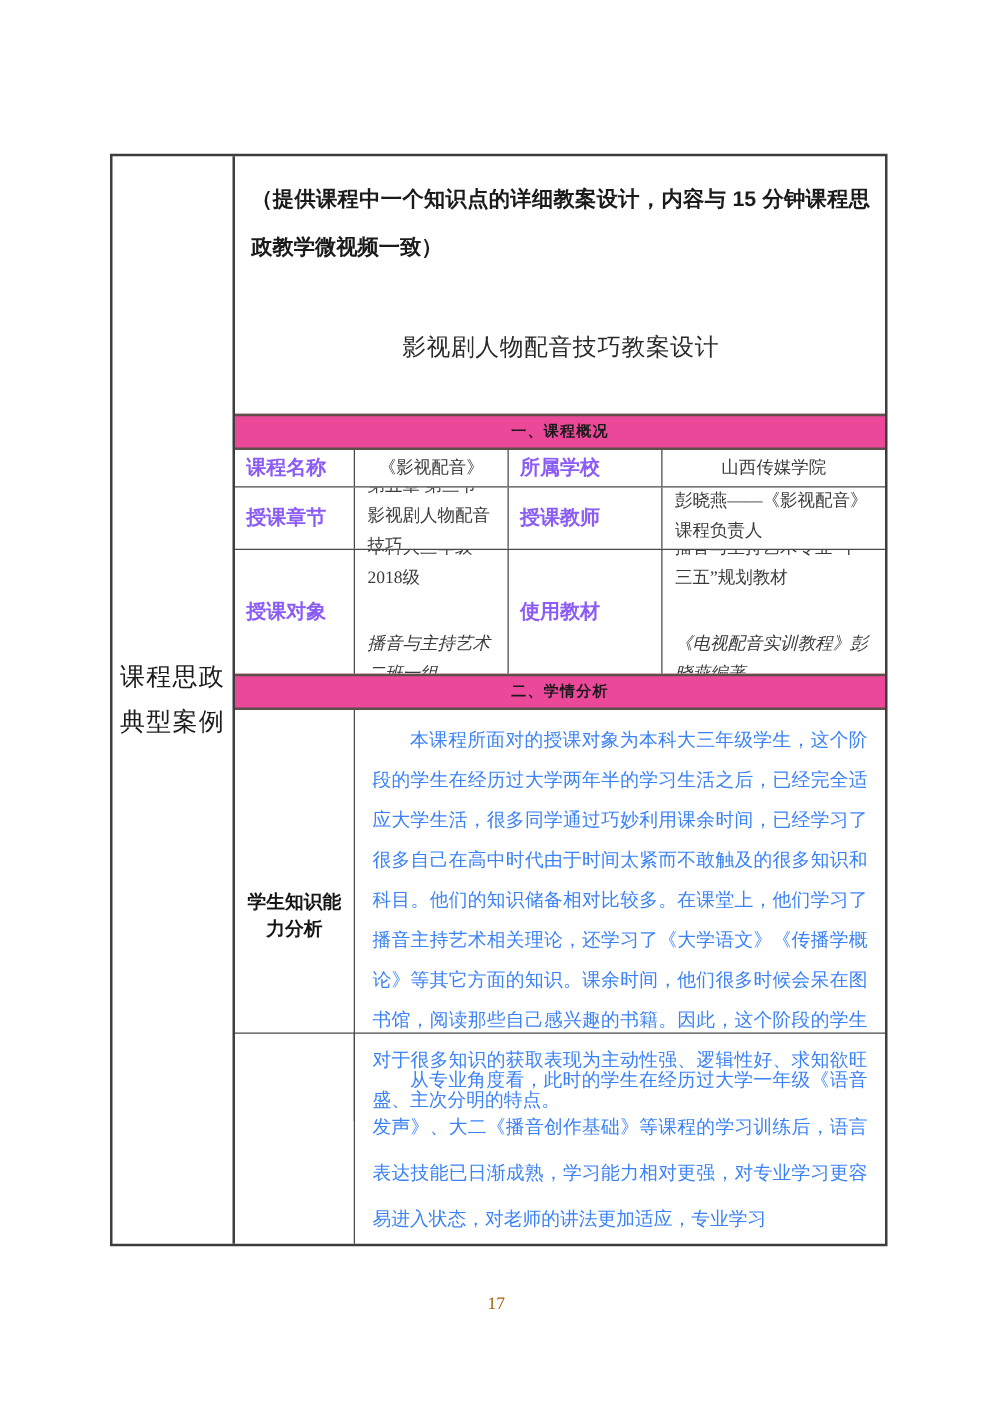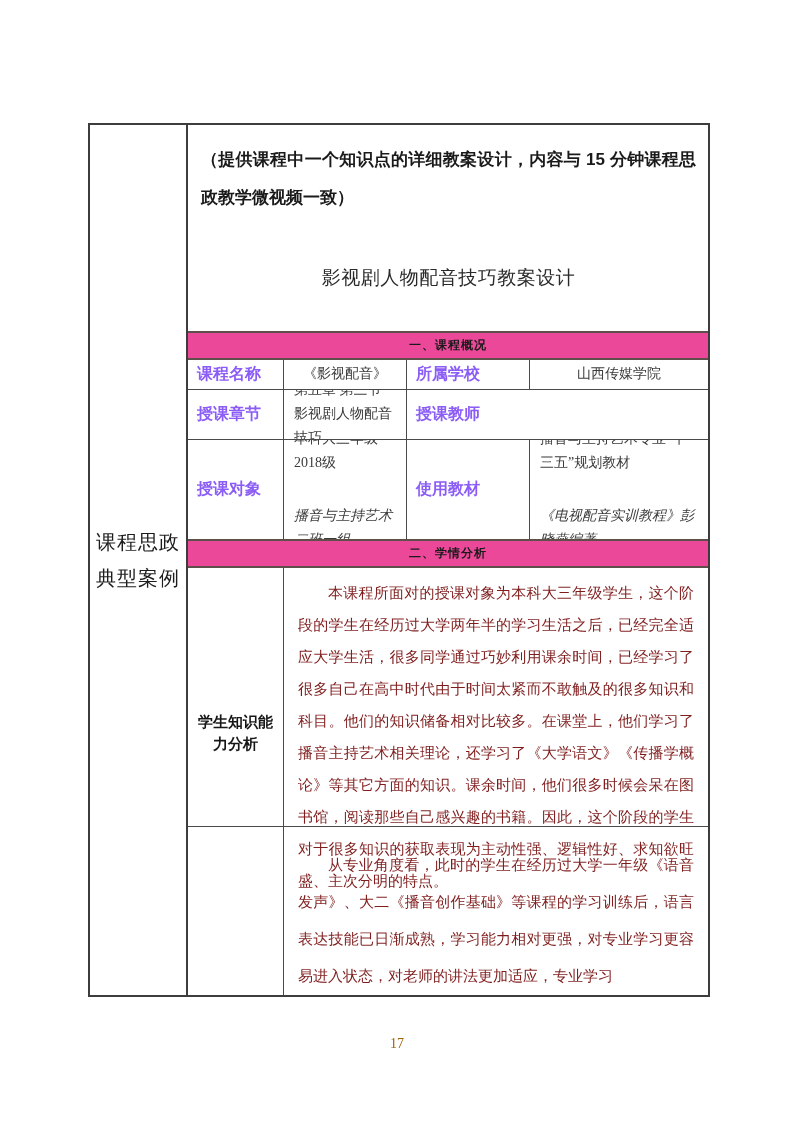--- a/index.html
+++ b/index.html
@@ -125,21 +125,21 @@
     color: #161616;
   }
   .an-text {
     border-left: 1.5px solid #4a4a4a;
     padding: 9px 14px 0 14px;
     font-family: "Liberation Serif", "DejaVu Serif", serif;
     font-size: 15px;
     line-height: 32px;
     text-align: justify;
     text-indent: 2em;
-    color: #7f1d1d;
+    color: #3b82f6;
   }
   .row-5 .an-text { padding-top: 20px; line-height: 37px; }
   .page-number {
     position: absolute;
     left: 0;
     right: 0;
     top: 1036px;
     text-align: center;
     font-family: "Liberation Serif", "DejaVu Serif", serif;
     font-size: 14px;
@@ -174,20 +174,23 @@
         <div class="cell value-center">山西传媒学院</div>
       </div>
 
       <div class="ov-row row-2">
         <div class="cell label-cell">授课章节</div>
         <div class="cell value-left">
           <div class="vline">第五章 第三节</div>
           <div class="vline">影视剧人物配音技巧</div>
         </div>
         <div class="cell label-cell">授课教师</div>
+        <div class="cell value-left">
+          <div class="vline">彭晓燕——《影视配音》课程负责人</div>
+        </div>
       </div>
 
       <div class="ov-row row-3">
         <div class="cell label-cell">授课对象</div>
         <div class="cell value-left gapped">
           <div class="vline">本科大三年级 2018级</div>
           <div class="vline">播音与主持艺术二班一组</div>
         </div>
         <div class="cell label-cell">使用教材</div>
         <div class="cell value-left gapped">

